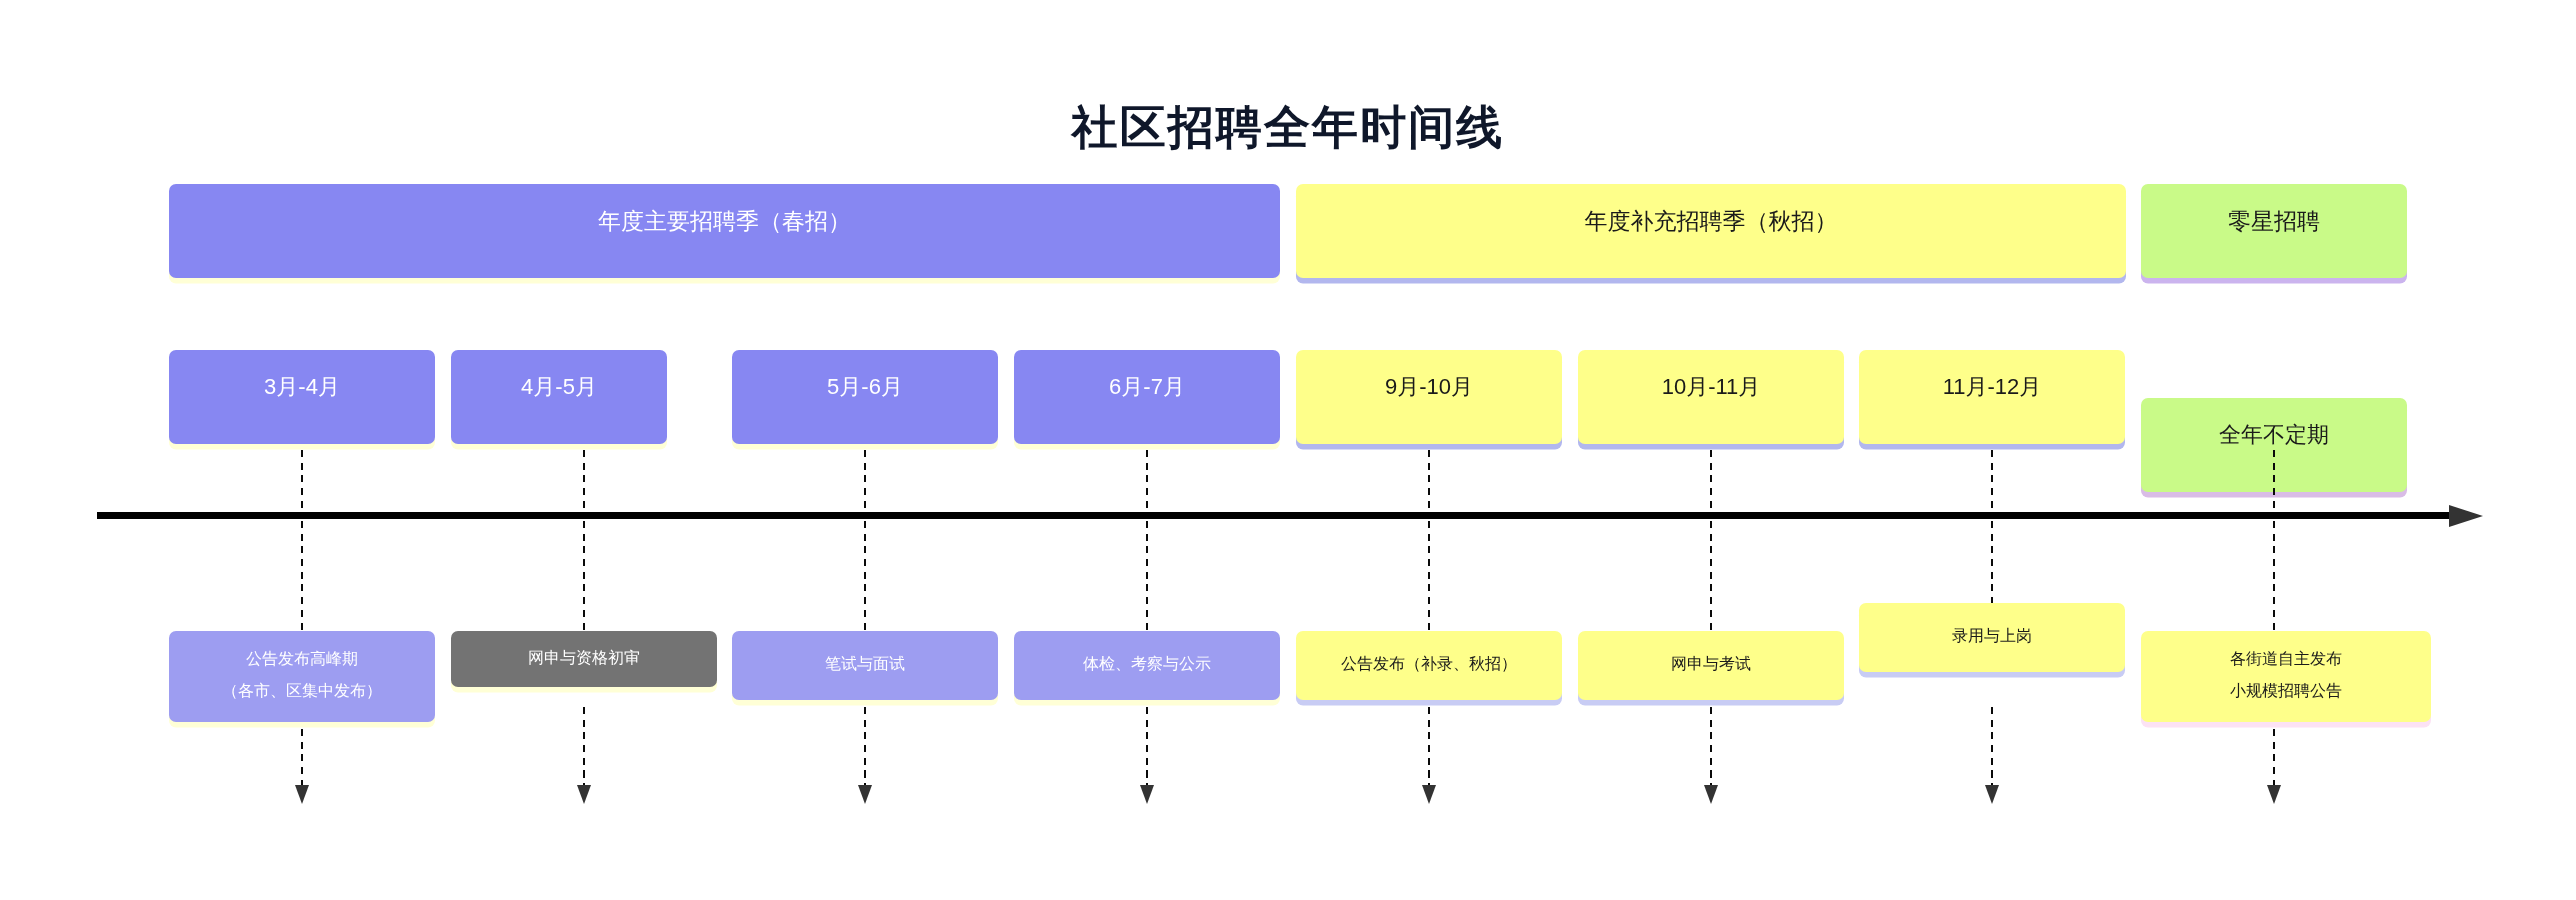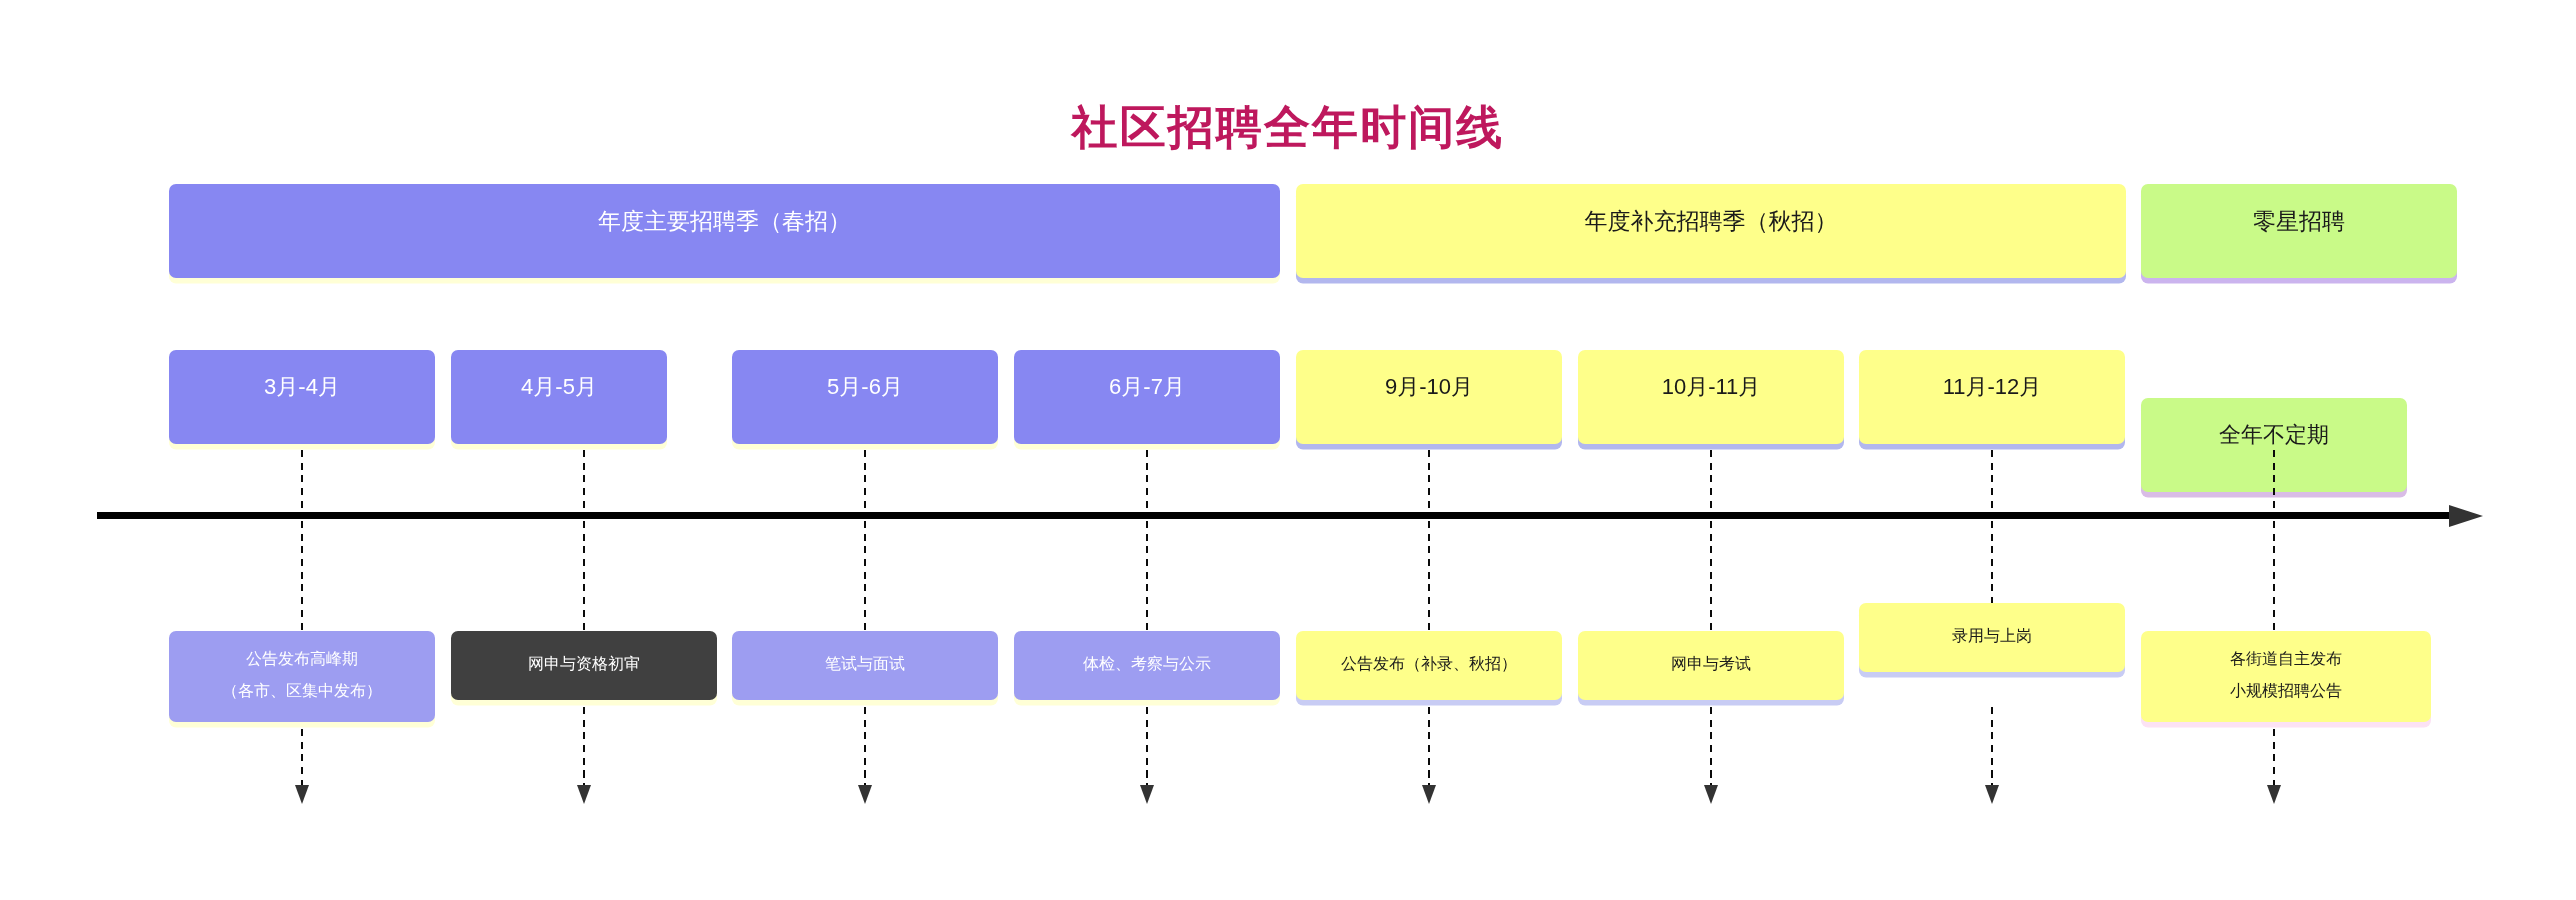--- a/index.html
+++ b/index.html
@@ -19,25 +19,25 @@
   .axis-line{position:absolute;height:7px;}
   .axis-head{position:absolute;width:0;height:0;
         border-top:11.3px solid transparent;border-bottom:11.3px solid transparent;}
   .down-arrow{position:absolute;width:0;height:0;
         border-left:7px solid transparent;border-right:7px solid transparent;}
 </style>
 </head>
 <body>
 
 <div id="canvas">
-  <div class="title" style="color: #be185d;">社区招聘全年时间线</div>
+  <div class="title" style="color: #0f172a;">社区招聘全年时间线</div>
   <div id="phases">
       <div class="bar" style="left: 169px; top: 184px; width: 1111px; height: 94px; background: rgb(135, 135, 242); box-shadow: rgb(255, 255, 214) 0px 5.6px 0px 0px; color: rgb(255, 255, 255);">年度主要招聘季（春招）</div>
       <div class="bar" style="left: 1296px; top: 184px; width: 830px; height: 94px; background: rgb(254, 255, 138); box-shadow: rgb(178, 183, 238) 0px 5.6px 0px 0px; color: rgb(26, 26, 26);">年度补充招聘季（秋招）</div>
-      <div class="bar" style="left: 2141px; top: 184px; width: 316px; height: 94px; background: rgb(201, 250, 136); box-shadow: rgb(203, 180, 238) 0px 5.6px 0px 0px; color: rgb(26, 26, 26);">零星招聘</div>
+      <div class="bar" style="left: 2141px; top: 184px; width: 266px; height: 94px; background: rgb(201, 250, 136); box-shadow: rgb(203, 180, 238) 0px 5.6px 0px 0px; color: rgb(26, 26, 26);">零星招聘</div>
     </div>
   <div id="months">
       <div class="mbox" style="left: 169px; top: 350px; width: 266px; height: 94px; background: rgb(135, 135, 242); box-shadow: rgb(255, 255, 214) 0px 5.6px 0px 0px; color: rgb(255, 255, 255);">3月-4月</div>
       <div class="mbox" style="left: 451px; top: 350px; width: 216px; height: 94px; background: rgb(135, 135, 242); box-shadow: rgb(255, 255, 214) 0px 5.6px 0px 0px; color: rgb(255, 255, 255);">4月-5月</div>
       <div class="mbox" style="left: 732px; top: 350px; width: 266px; height: 94px; background: rgb(135, 135, 242); box-shadow: rgb(255, 255, 214) 0px 5.6px 0px 0px; color: rgb(255, 255, 255);">5月-6月</div>
       <div class="mbox" style="left: 1014px; top: 350px; width: 266px; height: 94px; background: rgb(135, 135, 242); box-shadow: rgb(255, 255, 214) 0px 5.6px 0px 0px; color: rgb(255, 255, 255);">6月-7月</div>
       <div class="mbox" style="left: 1296px; top: 350px; width: 266px; height: 94px; background: rgb(254, 255, 138); box-shadow: rgb(178, 183, 238) 0px 5.6px 0px 0px; color: rgb(26, 26, 26);">9月-10月</div>
       <div class="mbox" style="left: 1578px; top: 350px; width: 266px; height: 94px; background: rgb(254, 255, 138); box-shadow: rgb(178, 183, 238) 0px 5.6px 0px 0px; color: rgb(26, 26, 26);">10月-11月</div>
       <div class="mbox" style="left: 1859px; top: 350px; width: 266px; height: 94px; background: rgb(254, 255, 138); box-shadow: rgb(178, 183, 238) 0px 5.6px 0px 0px; color: rgb(26, 26, 26);">11月-12月</div>
       <div class="mbox" style="left: 2141px; top: 350px; width: 266px; height: 94px; background: rgb(201, 250, 136); box-shadow: rgb(217, 188, 230) 0px 5.6px 0px 0px; color: rgb(26, 26, 26); margin-top: 48px;">全年不定期</div>
@@ -76,21 +76,21 @@
       <div class="dash" style="left: 2273px; top: 450px; height: 61px;"></div>
       <div class="dash" style="left: 2273px; top: 521px; height: 110px;"></div>
       <div class="dash" style="left: 2273px; top: 729px; height: 56px;"></div>
       <div class="down-arrow" style="left: 2267px; top: 785px; border-top: 19px solid rgb(51, 51, 51);"></div>
     </div>
   <div id="activities">
       <div class="abox" style="left: 169px; top: 631px; width: 266px; height: 91px; background: rgb(157, 157, 241); box-shadow: rgb(255, 255, 214) 0px 5.6px 0px 0px; color: rgb(255, 255, 255);">
         <span>公告发布高峰期</span>
         <span>（各市、区集中发布）</span>
       </div>
-      <div class="abox" style="left: 451px; top: 631px; width: 266px; height: 69px; background: #404040; box-shadow: rgb(255, 255, 214) 0px 5.6px 0px 0px; color: rgb(255, 255, 255);">
+      <div class="abox" style="left: 451px; top: 631px; width: 266px; height: 56px; background: #737373; box-shadow: rgb(255, 255, 214) 0px 5.6px 0px 0px; color: rgb(255, 255, 255);">
         <span>网申与资格初审</span>
       </div>
       <div class="abox" style="left: 732px; top: 631px; width: 266px; height: 69px; background: rgb(157, 157, 241); box-shadow: rgb(255, 255, 214) 0px 5.6px 0px 0px; color: rgb(255, 255, 255);">
         <span>笔试与面试</span>
       </div>
       <div class="abox" style="left: 1014px; top: 631px; width: 266px; height: 69px; background: rgb(157, 157, 241); box-shadow: rgb(255, 255, 214) 0px 5.6px 0px 0px; color: rgb(255, 255, 255);">
         <span>体检、考察与公示</span>
       </div>
       <div class="abox" style="left: 1296px; top: 631px; width: 266px; height: 69px; background: rgb(254, 255, 138); box-shadow: rgb(200, 204, 244) 0px 5.6px 0px 0px; color: rgb(26, 26, 26);">
         <span>公告发布（补录、秋招）</span>

